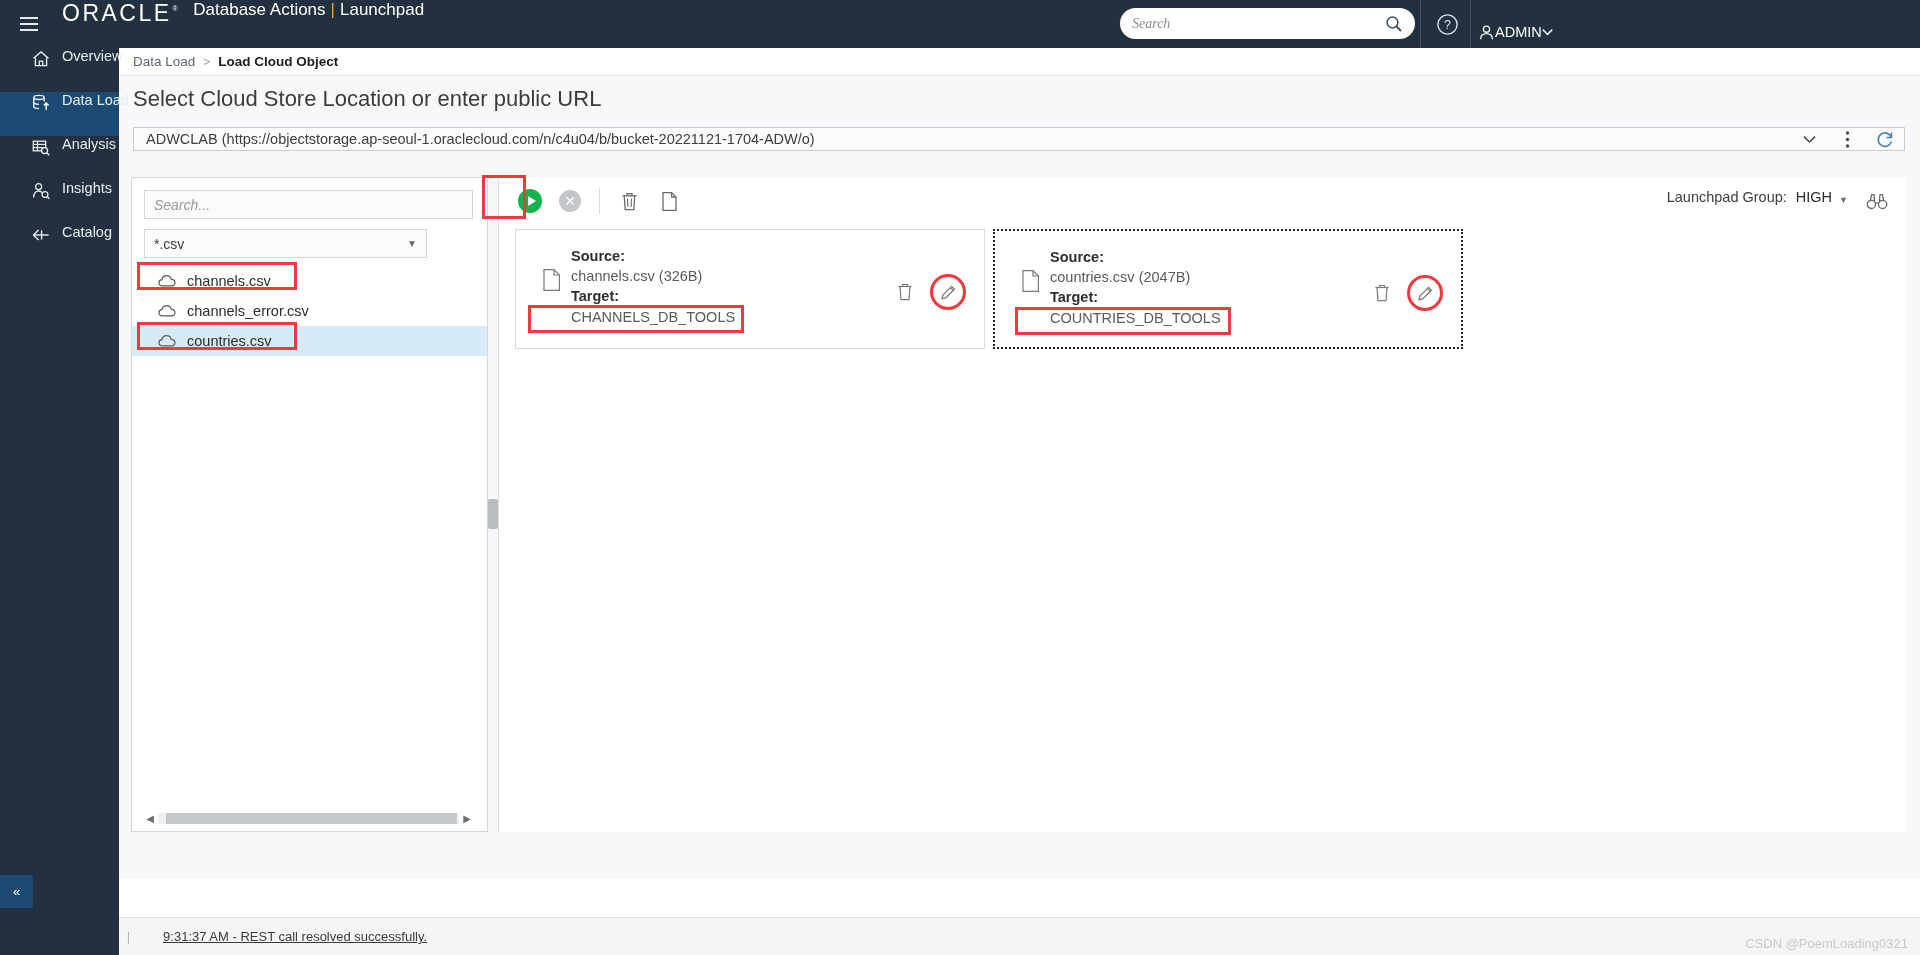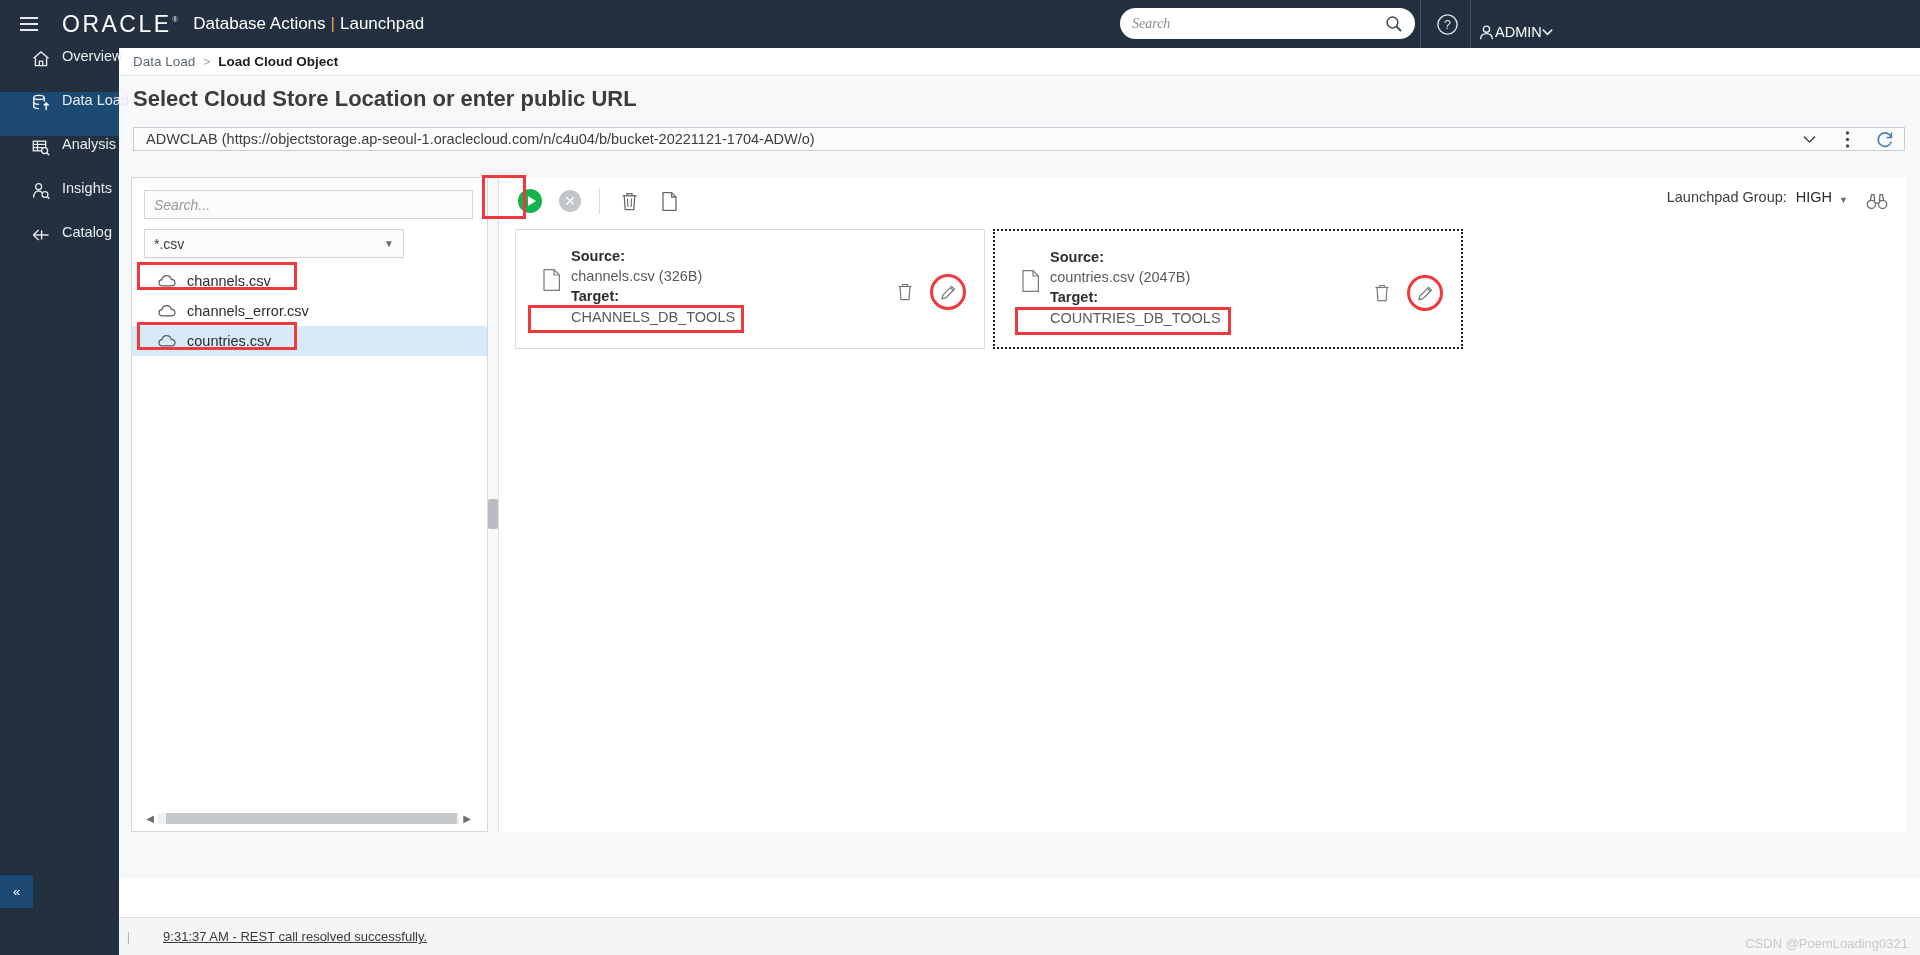--- a/index.html
+++ b/index.html
@@ -7,21 +7,21 @@
     width: 1920px; height: 955px;
     font-family: "Liberation Sans", sans-serif;
     background: #ffffff;
     overflow: hidden;
   }
   body { position: relative; }
 
   
   .topbar {
     position: absolute; top: 0; left: 0; width: 1920px; height: 48px;
-    background: #22303f; display: flex; align-items: center;
+    background: #22303f; display: flex; 
     color: #ffffff; z-index: 20;
   }
   .hamburger {
     width: 46px; height: 48px; display: flex; flex-direction: column;
     align-items: center; justify-content: center; gap: 4px; cursor: pointer;
     margin-left: 6px;
   }
   .hamburger span { display: block; width: 18px; height: 2px; background: #e8eaed; }
   .oracle-logo {
     font-family: "Liberation Sans", sans-serif;
@@ -94,21 +94,21 @@
   .bc-sep { color: #9aa3ab; margin: 0 8px; font-size: 12px; }
   .bc-current { color: #1d1d1d; font-weight: bold; cursor: pointer; }
 
   
   .main {
     position: absolute; top: 76px; left: 119px; width: 1801px; height: 803px;
     background: #f7f8f9;
   }
   .page-title {
     position: absolute; top: 10px; left: 14px;
-    font-size: 22px; color: #3b3b3b; font-weight: 700;
+    font-size: 22px; color: #3b3b3b; font-weight: 400;
   }
 
   .location-bar {
     position: absolute; top: 51px; left: 14px; width: 1772px; height: 24px;
     background: #fcfcfc; border: 1px solid #c9cdd1; display: flex; align-items: center;
   }
   .location-text {
     flex: 1; padding-left: 12px; font-size: 14.5px; color: #3d3d3d;
     white-space: nowrap; overflow: hidden; text-overflow: ellipsis;
   }
@@ -123,21 +123,21 @@
     background: #ffffff; border: 1px solid #d6d9dc;
   }
   .fp-search {
     position: absolute; top: 12px; left: 12px; width: 329px; height: 29px;
     background: #fbfbfb; border: 1px solid #d4d7da; padding: 0 9px;
     font-size: 14px; font-style: italic; color: #5c5c5c; outline: none;
     font-family: "Liberation Sans", sans-serif;
   }
   .fp-search::placeholder { color: #9a9a9a; font-style: italic; }
   .fp-filter {
-    position: absolute; top: 51px; left: 12px; width: 260px; height: 29px;
+    position: absolute; top: 51px; left: 12px; width: 283px; height: 29px;
     background: #fbfbfb; border: 1px solid #d4d7da;
     display: flex; align-items: center; padding: 0 9px; cursor: pointer;
     font-size: 14px; color: #3a3a3a;
   }
   .fp-filter .caret { margin-left: auto; color: #6b6b6b; font-size: 10px; }
 
   .file-list { position: absolute; top: 88px; left: 0; width: 355px; }
   .file-row {
     height: 30px; display: flex; align-items: center; gap: 10px;
     padding-left: 26px; font-size: 14.5px; color: #2c2c2c; cursor: pointer;

